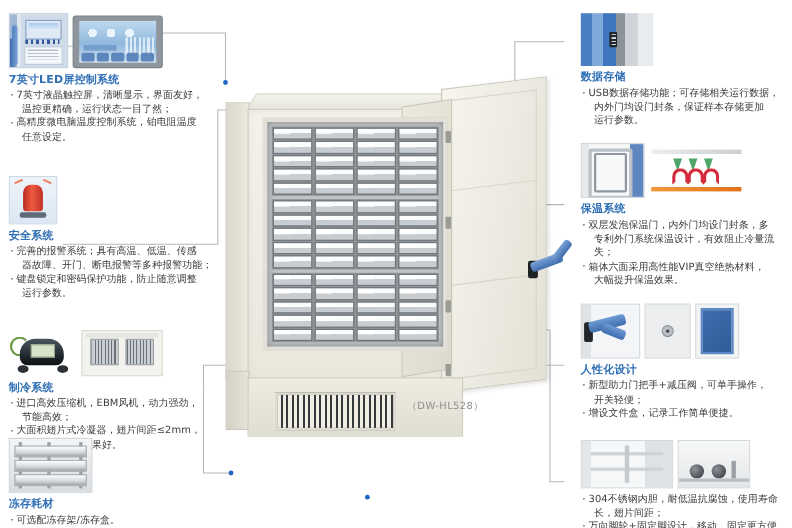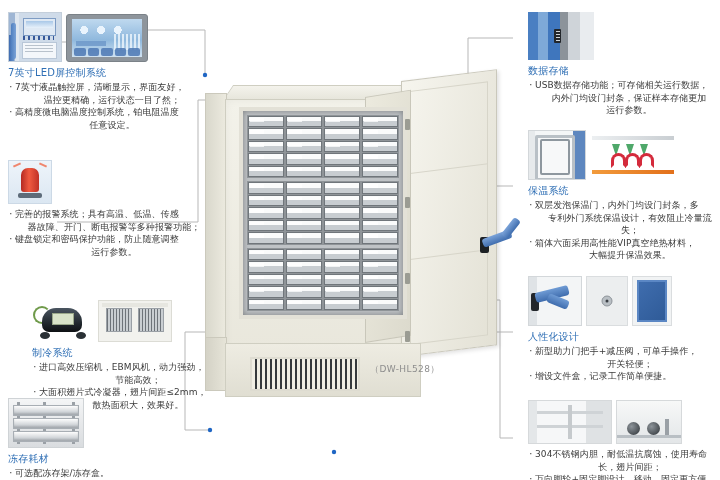--- a/index.html
+++ b/index.html
@@ -8,34 +8,34 @@
     background:#ffffff;
     font-family:"DejaVu Sans","Liberation Sans",sans-serif;
     overflow:hidden;
     position:relative;
   }
   #stage{position:relative;width:720px;height:480px;}
 
   
   .feature{position:absolute;}
   .feature-title{
-    color:#2f6fb5;font-size:10px;font-weight:normal;
+    color:#2f6fb5;font-size:10px;font-weight:bold;
     letter-spacing:.2px;margin:0 0 2px 0;line-height:13px;
   }
   .bullets{margin:0;padding:0;list-style:none;}
   .bullets li{
     font-size:9px;line-height:12.2px;color:#3a3a3a;
     padding-left:7px;position:relative;margin-bottom:.5px;
     letter-spacing:.1px;
   }
   .bullets li:before{
     content:"·";position:absolute;left:1px;top:-0.5px;
     font-size:11px;color:#555;line-height:12px;
   }
-  .bullets li.nodot{padding-left:12px;text-align:center;}
+  .bullets li.nodot{padding-left:12px;}
   .bullets li.nodot:before{content:"";}
 
   
   .thumbs{display:flex;gap:4px;align-items:flex-end;margin-bottom:4px;}
   .ph{position:relative;overflow:hidden;background:#e9edf1;}
 
   
   .ph-panel{width:52px;height:48px;background:
      linear-gradient(90deg,#9fb6d4 0 6px,#dfe7f0 6px 10px,#cfdbe9 10px 100%);
      border:1px solid #c4cfdb;}
@@ -454,29 +454,30 @@
 
   <div class="feature" style="left:8px;top:160px;width:200px;">
     <div class="thumbs">
       <div class="ph ph-alarm">
         <div class="ray l"></div>
         <div class="ray r"></div>
         <div class="dome"></div>
         <div class="base"></div>
       </div>
     </div>
+    <div class="feature-title">安全系统</div>
     <ul class="bullets">
         <li>完善的报警系统；具有高温、低温、传感</li>
         <li class="nodot">器故障、开门、断电报警等多种报警功能；</li>
         <li>键盘锁定和密码保护功能，防止随意调整</li>
         <li class="nodot">运行参数。</li>
       </ul>
   </div>
 
-  <div class="feature" style="left:8px;top:300px;width:200px;margin-left:24px;">
+  <div class="feature" style="left:8px;top:300px;width:200px;">
     <div class="thumbs">
       <div class="ph ph-comp">
         <div class="pipe"></div>
         <div class="body"></div>
         <div class="plate"></div>
         <div class="foot a"></div>
         <div class="foot b"></div>
       </div>
       <div class="ph ph-cond">
         <div class="lid"></div>

